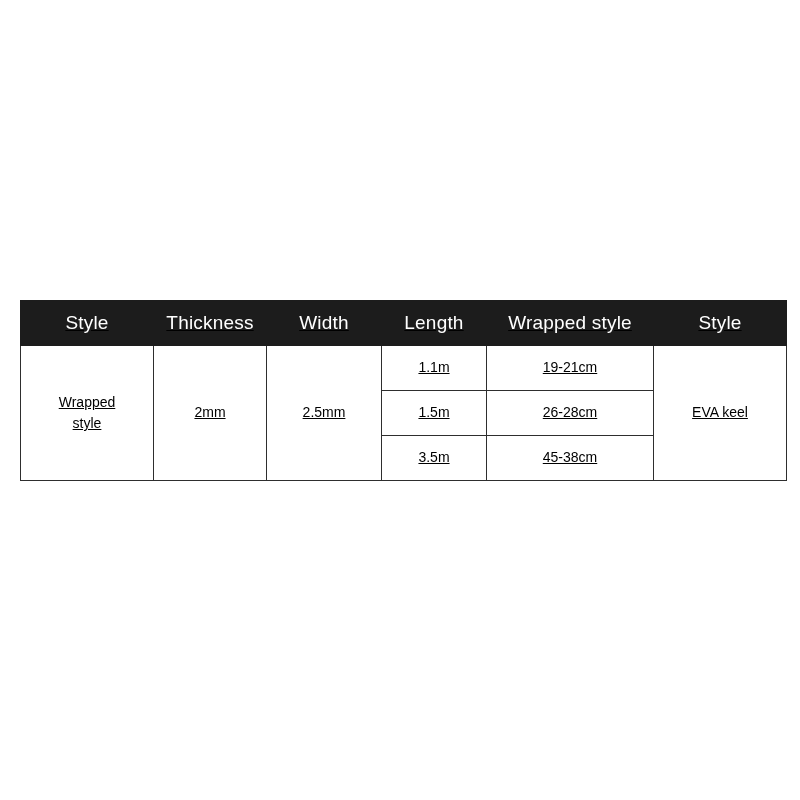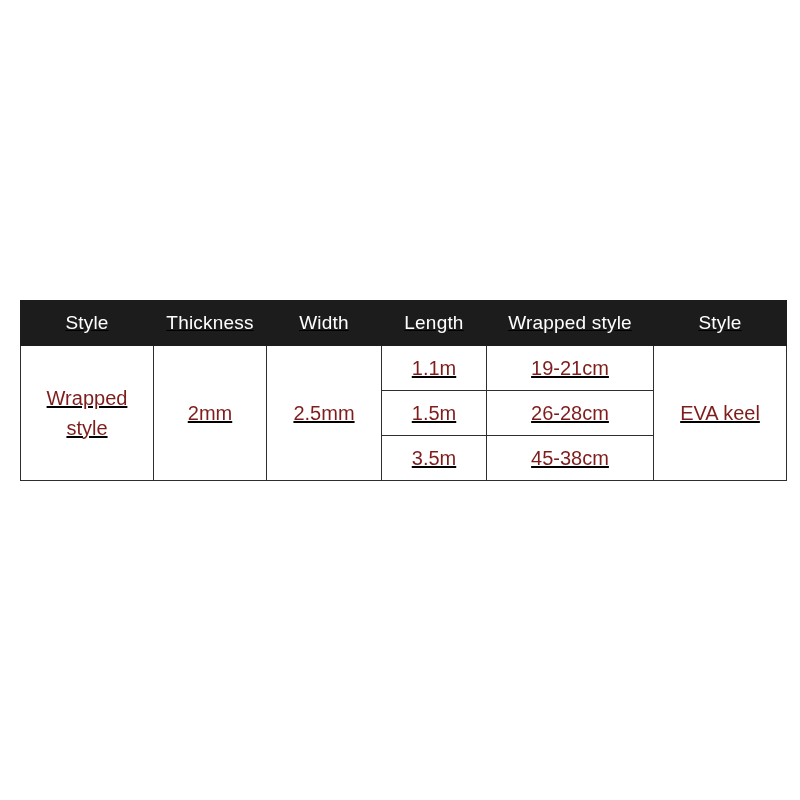--- a/index.html
+++ b/index.html
@@ -27,22 +27,22 @@
   table.spec-table {
     border-collapse: collapse;
     width: 760px;
     table-layout: fixed;
   }
   table.spec-table th,
   table.spec-table td {
     border: 1px solid #2e2e2e;
     text-align: center;
     vertical-align: middle;
-    font-size: 20px;
-    color: #7f1d1d;
+    font-size: 14px;
+    color: #000000;
     font-weight: normal;
     padding: 0;
   }
   table.spec-table thead th {
     background: #1c1c1c;
     color: #ffffff;
     height: 44px;
     border: 1px solid #1c1c1c;
     font-size: 19px;
     font-weight: normal;

